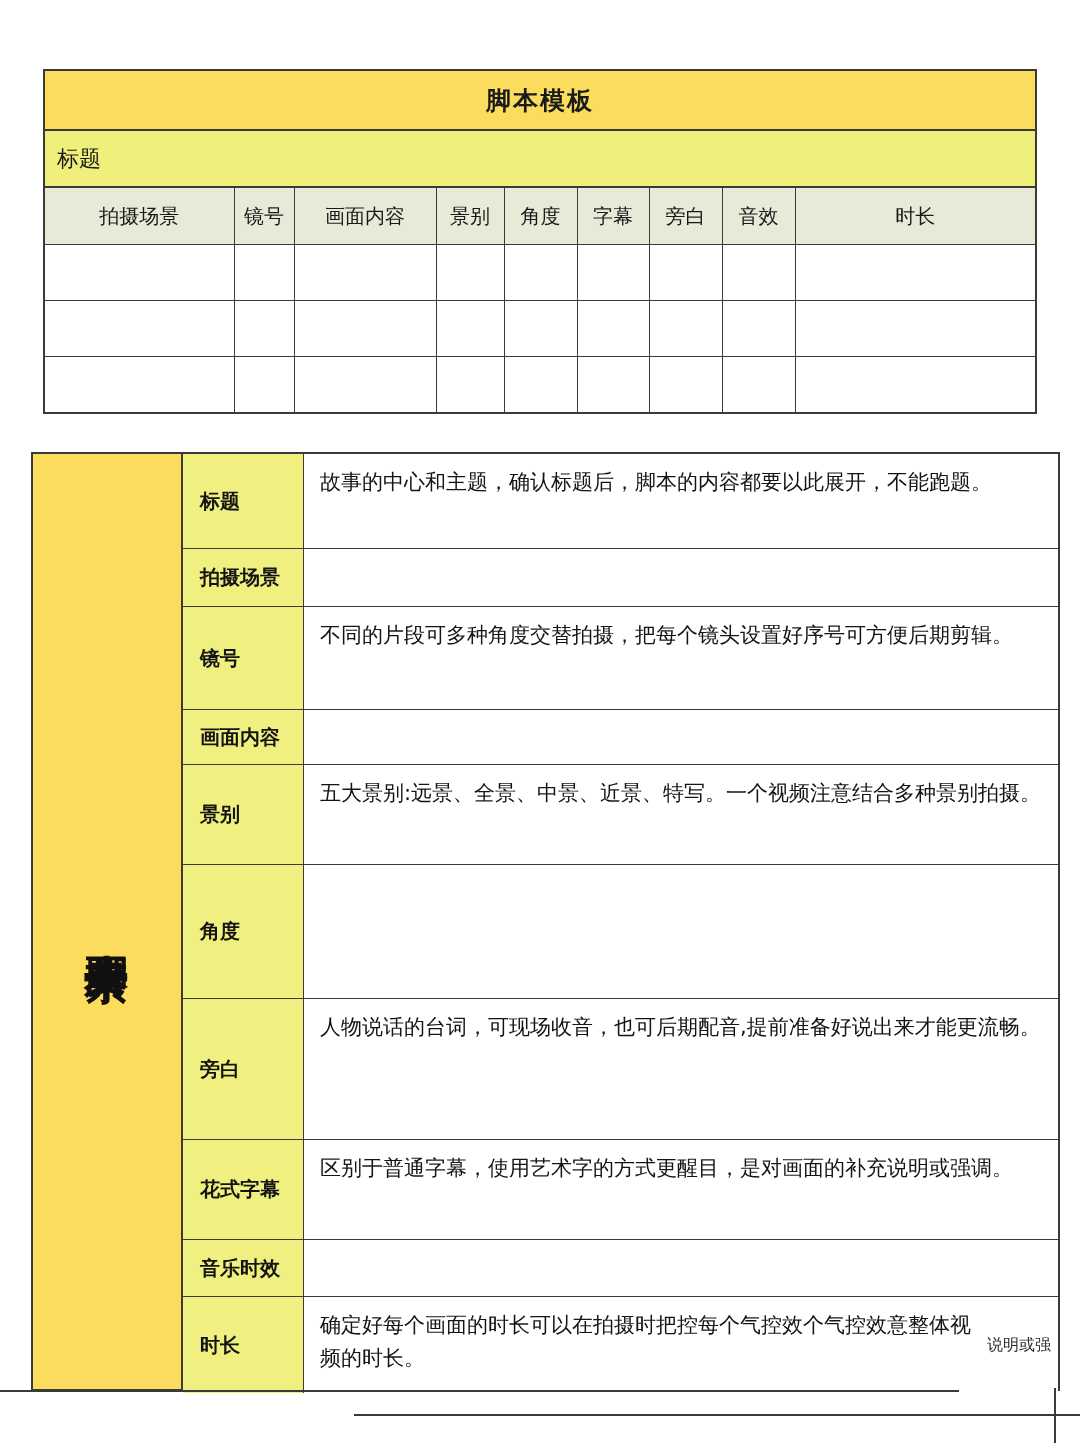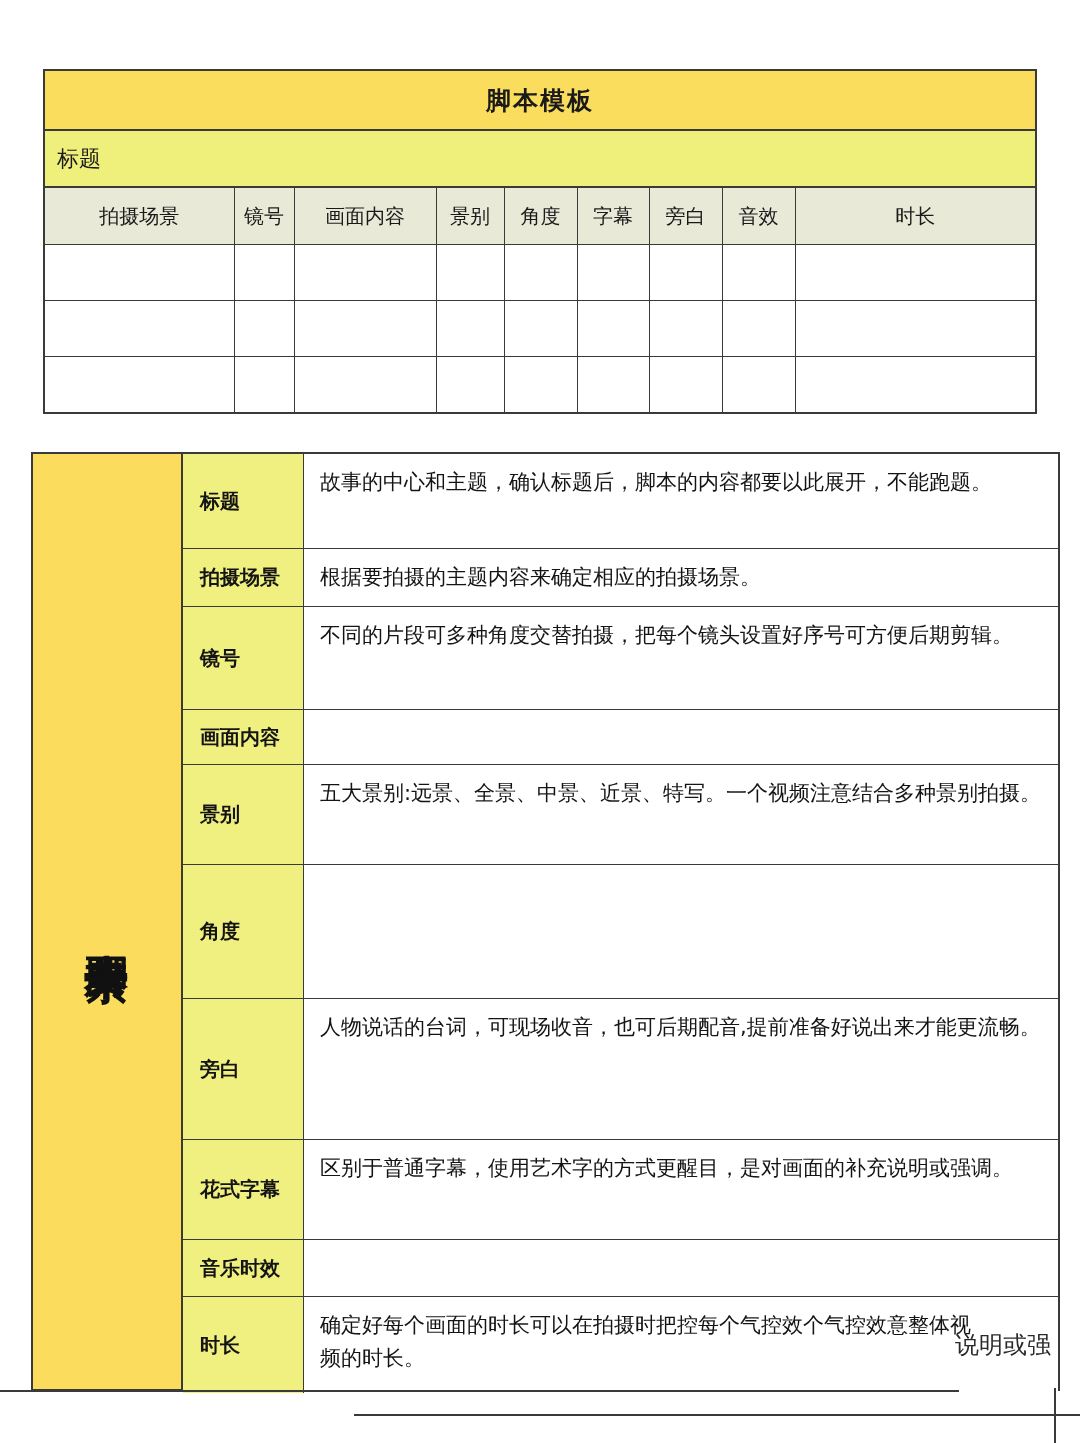--- a/index.html
+++ b/index.html
@@ -161,21 +161,21 @@
     min-width: 0;
   }
   .elem-desc.top-align { align-items: flex-start; padding-top: 12px; }
 
   
   .glitch-overlay {
     position: absolute;
     right: 7px;
     top: 50%;
     transform: translateY(-50%);
-    font-size: 24px;
+    font-size: 16px;
     color: #2a2a2a;
     white-space: nowrap;
     pointer-events: none;
   }
 
   
   #scroll-artifact {
     position: absolute;
     left: 0;
     top: 1388px;
@@ -270,21 +270,20 @@
     <div class="sidebar-vertical-text">脚本十要素</div>
   </div>
 
   <div id="ten-elements-rows">
       <div class="elem-row" style="height: 95px; flex: 0 0 95px;">
         <div class="elem-label">标题</div>
         <div class="elem-desc top-align">故事的中心和主题，确认标题后，脚本的内容都要以此展开，不能跑题。</div>
       </div>
       <div class="elem-row" style="height: 58px; flex: 0 0 58px;">
         <div class="elem-label">拍摄场景</div>
-        <div class="elem-desc">根据要拍摄的主题内容来确定相应的拍摄场景。</div>
       </div>
       <div class="elem-row" style="height: 103px; flex: 0 0 103px;">
         <div class="elem-label">镜号</div>
         <div class="elem-desc top-align">不同的片段可多种角度交替拍摄，把每个镜头设置好序号可方便后期剪辑。</div>
       </div>
       <div class="elem-row" style="height: 55px; flex: 0 0 55px;">
         <div class="elem-label">画面内容</div>
       </div>
       <div class="elem-row" style="height: 100px; flex: 0 0 100px;">
         <div class="elem-label">景别</div>

